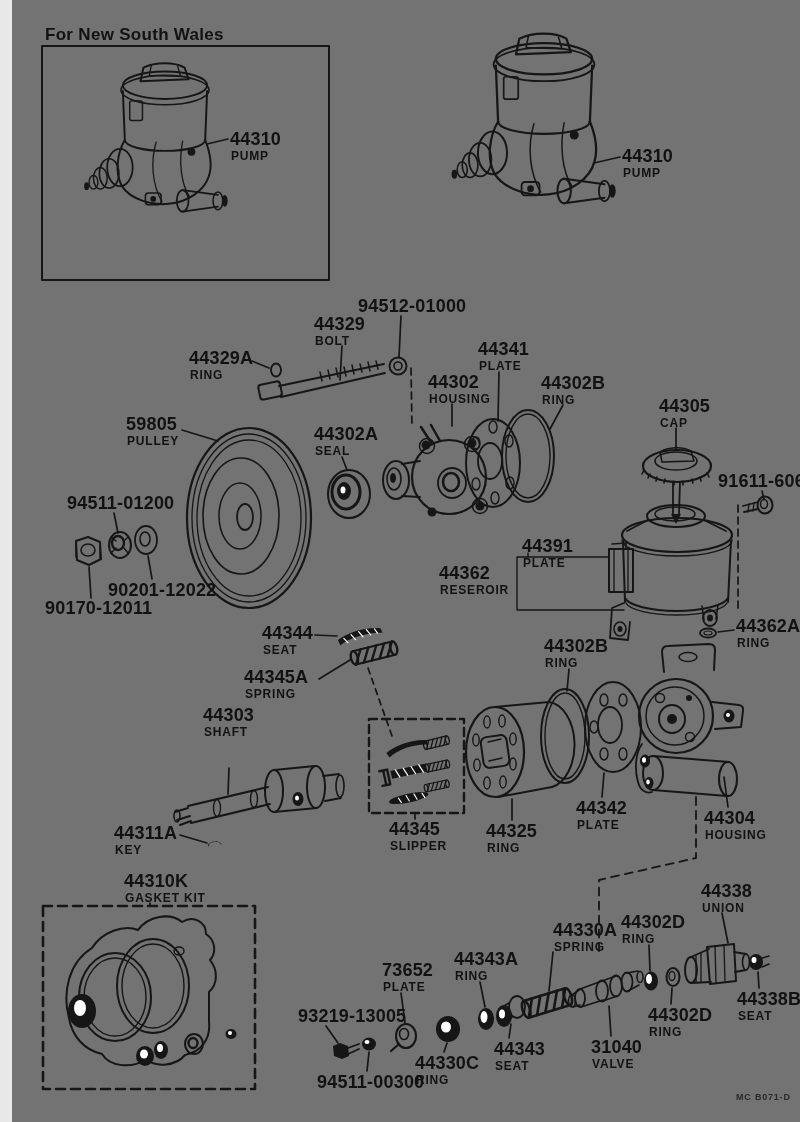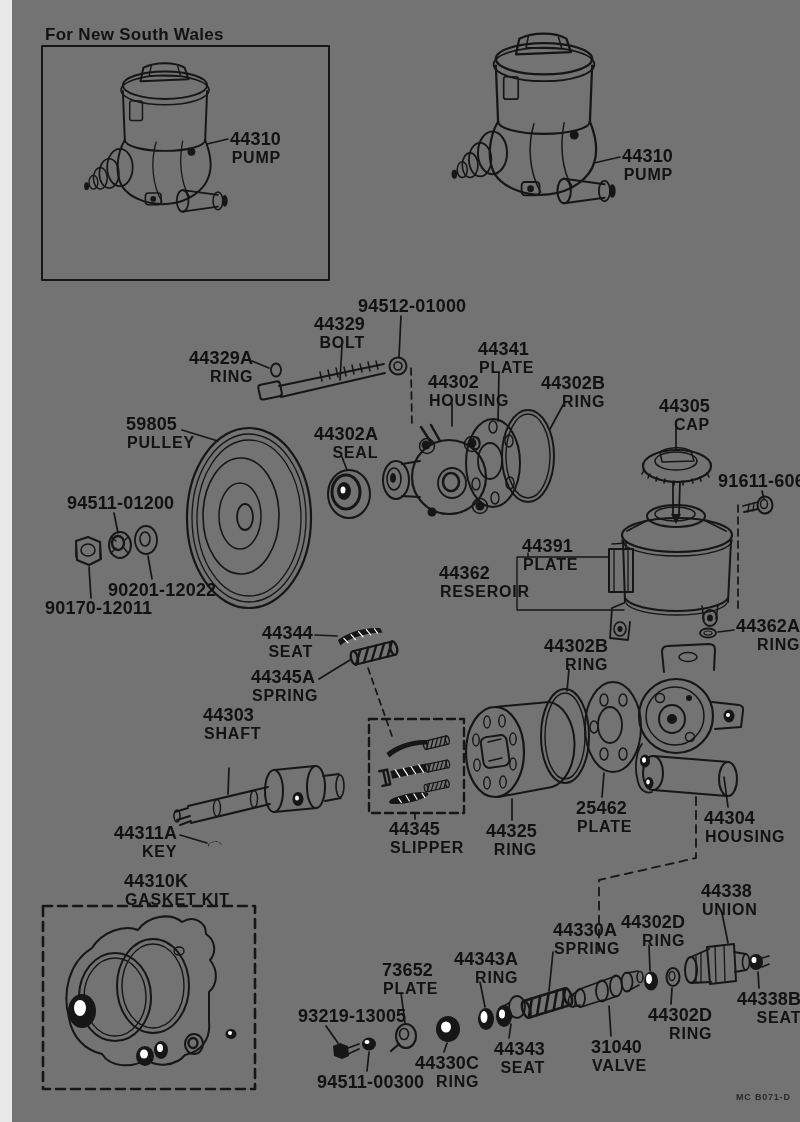--- a/index.html
+++ b/index.html
@@ -1,21 +1,21 @@
 <!DOCTYPE html>
 <html><head>
 <meta charset="utf-8">
 <style>
   html,body{margin:0;padding:0;background:#e8e8e8;}
   #page{position:relative;width:800px;height:1122px;background:#737373;overflow:hidden;
         font-family:Liberation Sans, sans-serif;color:#141414;margin-left:12px;}
   #art{position:absolute;left:0;top:0;}
   .lbl{position:absolute;font-weight:bold;line-height:1;white-space:nowrap;color:#121212;}
   .lbl .num{display:block;font-size:18px;letter-spacing:0.2px;}
-  .lbl .nm{display:block;font-size:16px;letter-spacing:0.8px;margin-top:2px;padding-left:1px;text-align:right;}
+  .lbl .nm{display:block;font-size:12px;letter-spacing:0.8px;margin-top:2px;padding-left:1px;}
   .heading{position:absolute;left:33px;top:25px;font-weight:bold;font-size:17px;letter-spacing:0.3px;color:#121212;}
   .stamp{position:absolute;left:724px;top:1092px;font-weight:bold;font-size:9px;letter-spacing:0.8px;color:#2a2a2a;}
   svg{display:block;}
   svg *{vector-effect:none;}
   .ink{fill:#161616;stroke:none;}
   .wht{fill:#ffffff;stroke:none;}
 </style>
 </head>
 <body>
 
@@ -478,21 +478,21 @@
     <span class="nm">RESEROIR</span>
   </div>
   <div class="lbl" style="left:724px;top:617px">
     <span class="num">44362A</span>
     <span class="nm">RING</span>
   </div>
   <div class="lbl" style="left:250px;top:624px">
     <span class="num">44344</span>
     <span class="nm">SEAT</span>
   </div>
-  <div class="lbl" style="left:239px;top:668px">
+  <div class="lbl" style="left:232px;top:668px">
     <span class="num">44345A</span>
     <span class="nm">SPRING</span>
   </div>
   <div class="lbl" style="left:532px;top:637px">
     <span class="num">44302B</span>
     <span class="nm">RING</span>
   </div>
   <div class="lbl" style="left:191px;top:706px">
     <span class="num">44303</span>
     <span class="nm">SHAFT</span>
@@ -503,21 +503,21 @@
   </div>
   <div class="lbl" style="left:377px;top:820px">
     <span class="num">44345</span>
     <span class="nm">SLIPPER</span>
   </div>
   <div class="lbl" style="left:474px;top:822px">
     <span class="num">44325</span>
     <span class="nm">RING</span>
   </div>
   <div class="lbl" style="left:564px;top:799px">
-    <span class="num">25462</span>
+    <span class="num">44342</span>
     <span class="nm">PLATE</span>
   </div>
   <div class="lbl" style="left:692px;top:809px">
     <span class="num">44304</span>
     <span class="nm">HOUSING</span>
   </div>
   <div class="lbl" style="left:112px;top:872px">
     <span class="num">44310K</span>
     <span class="nm">GASKET KIT</span>
   </div>

